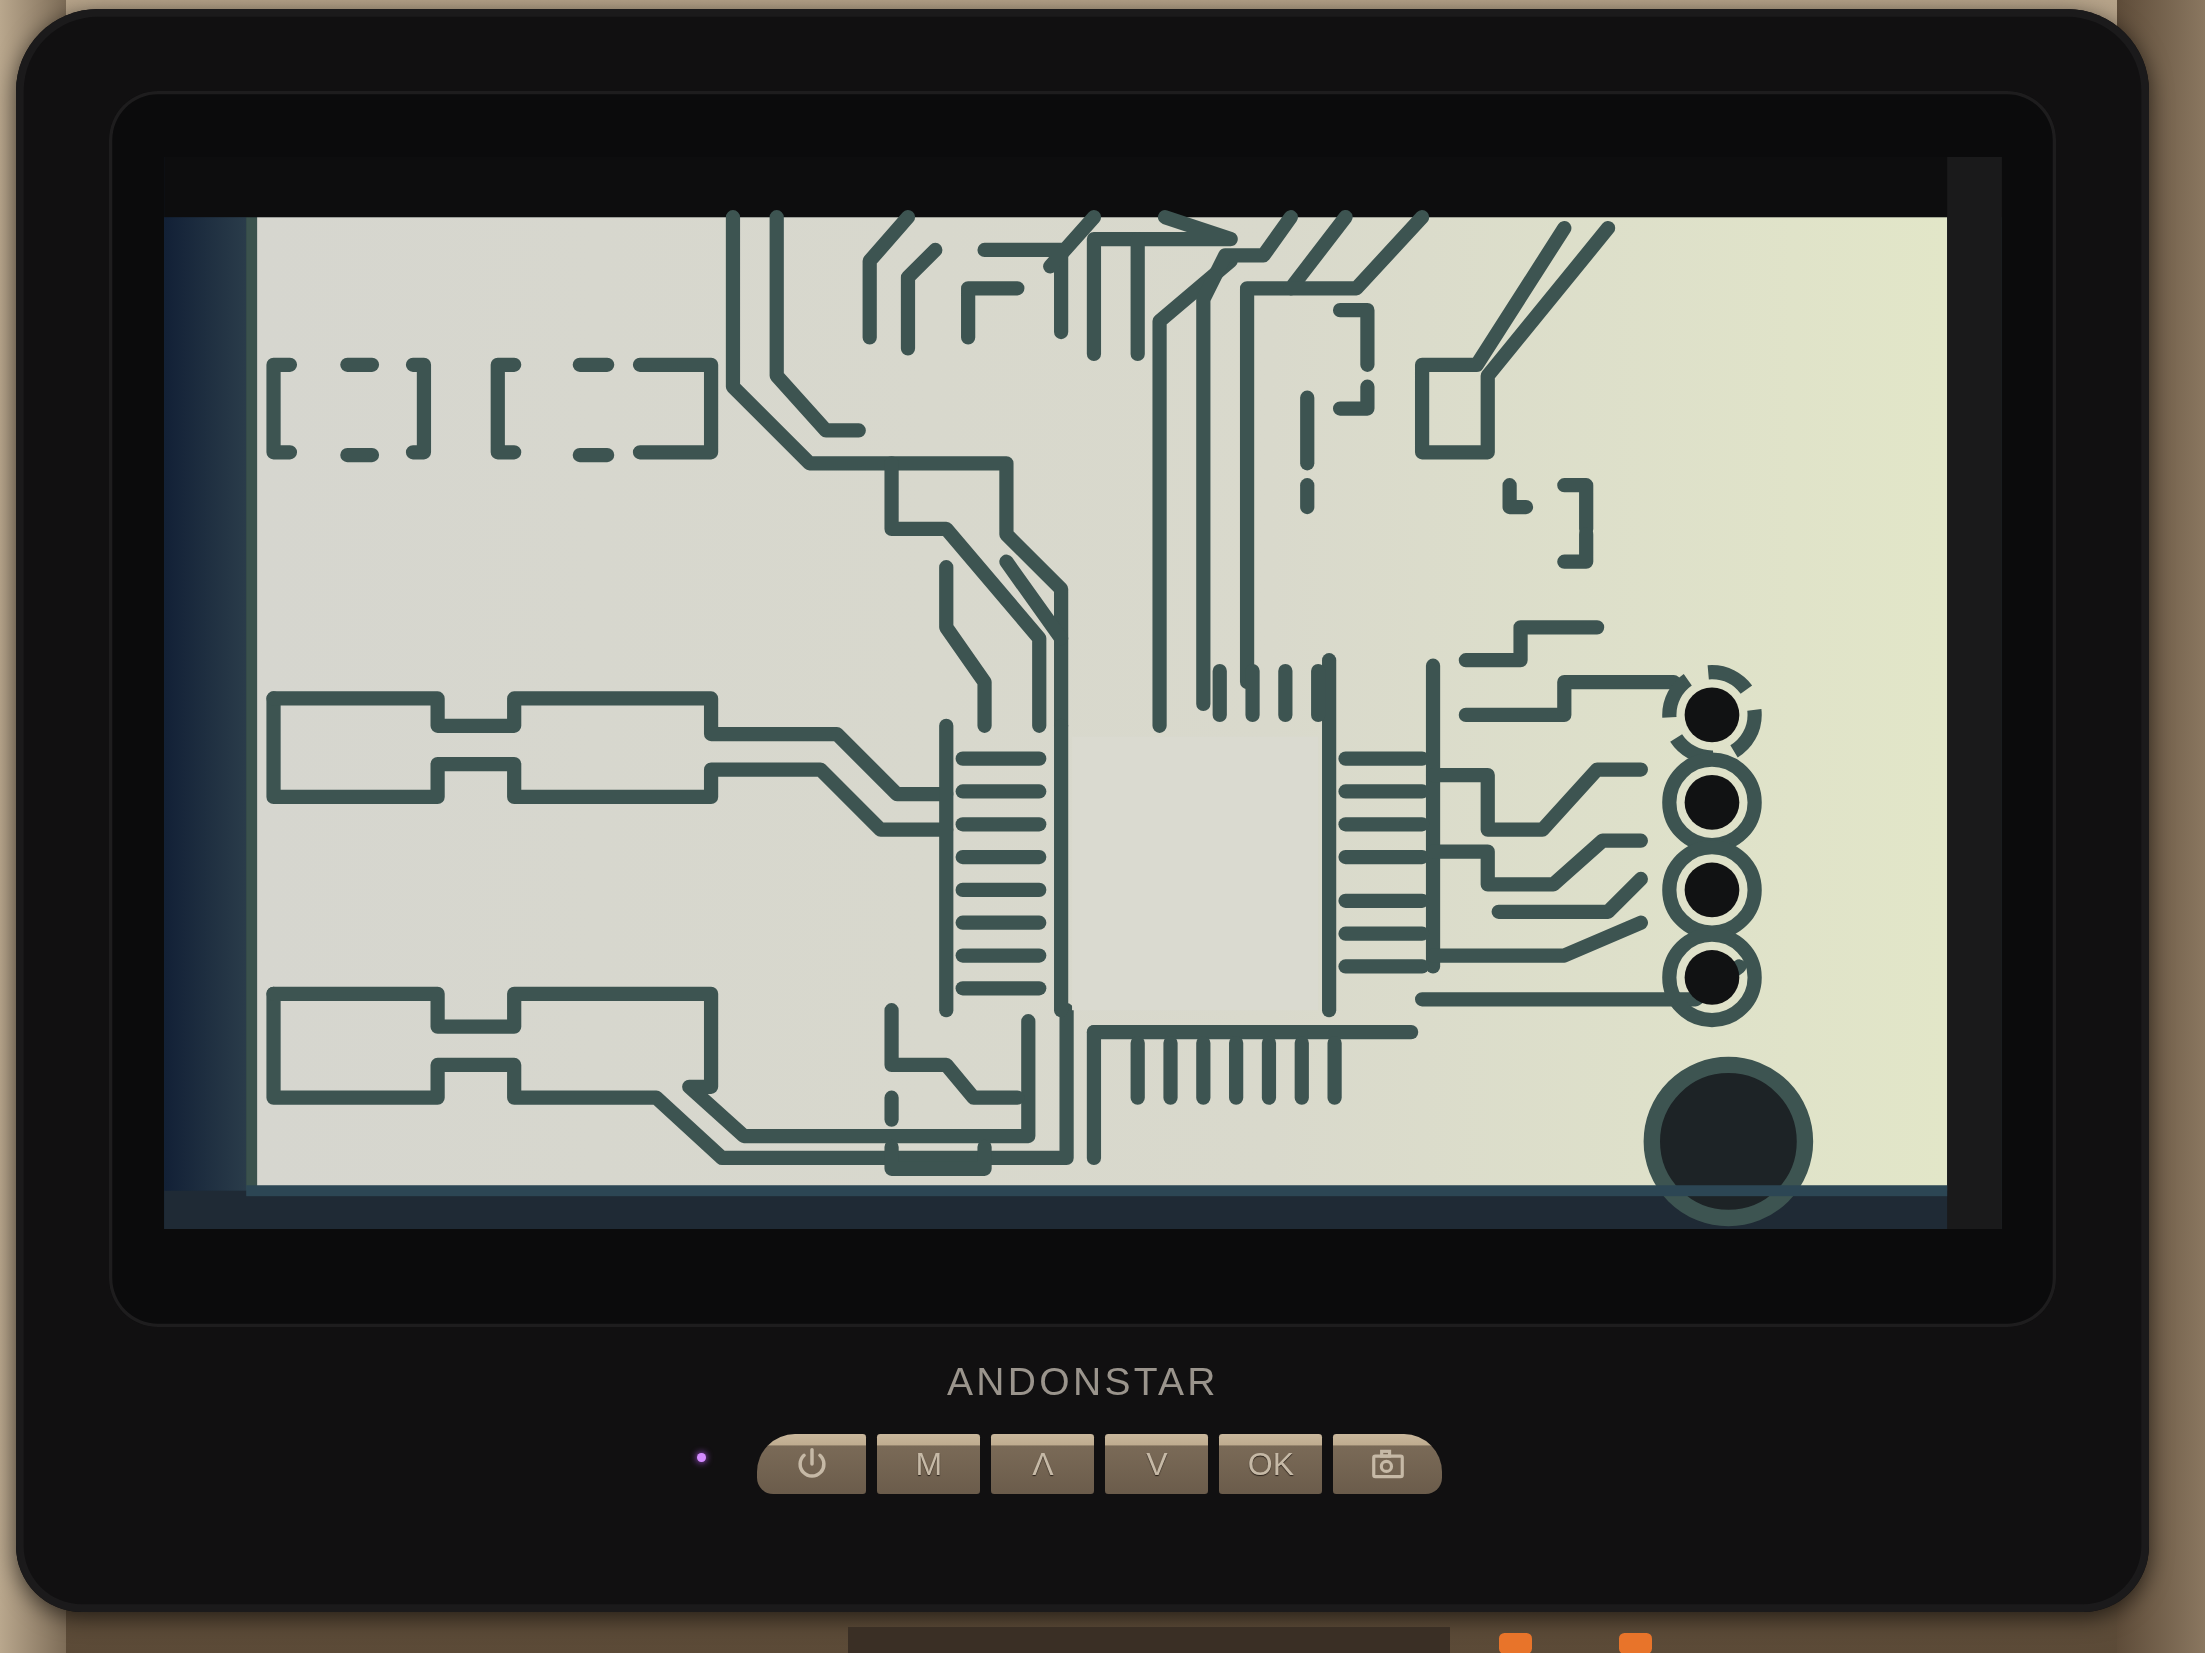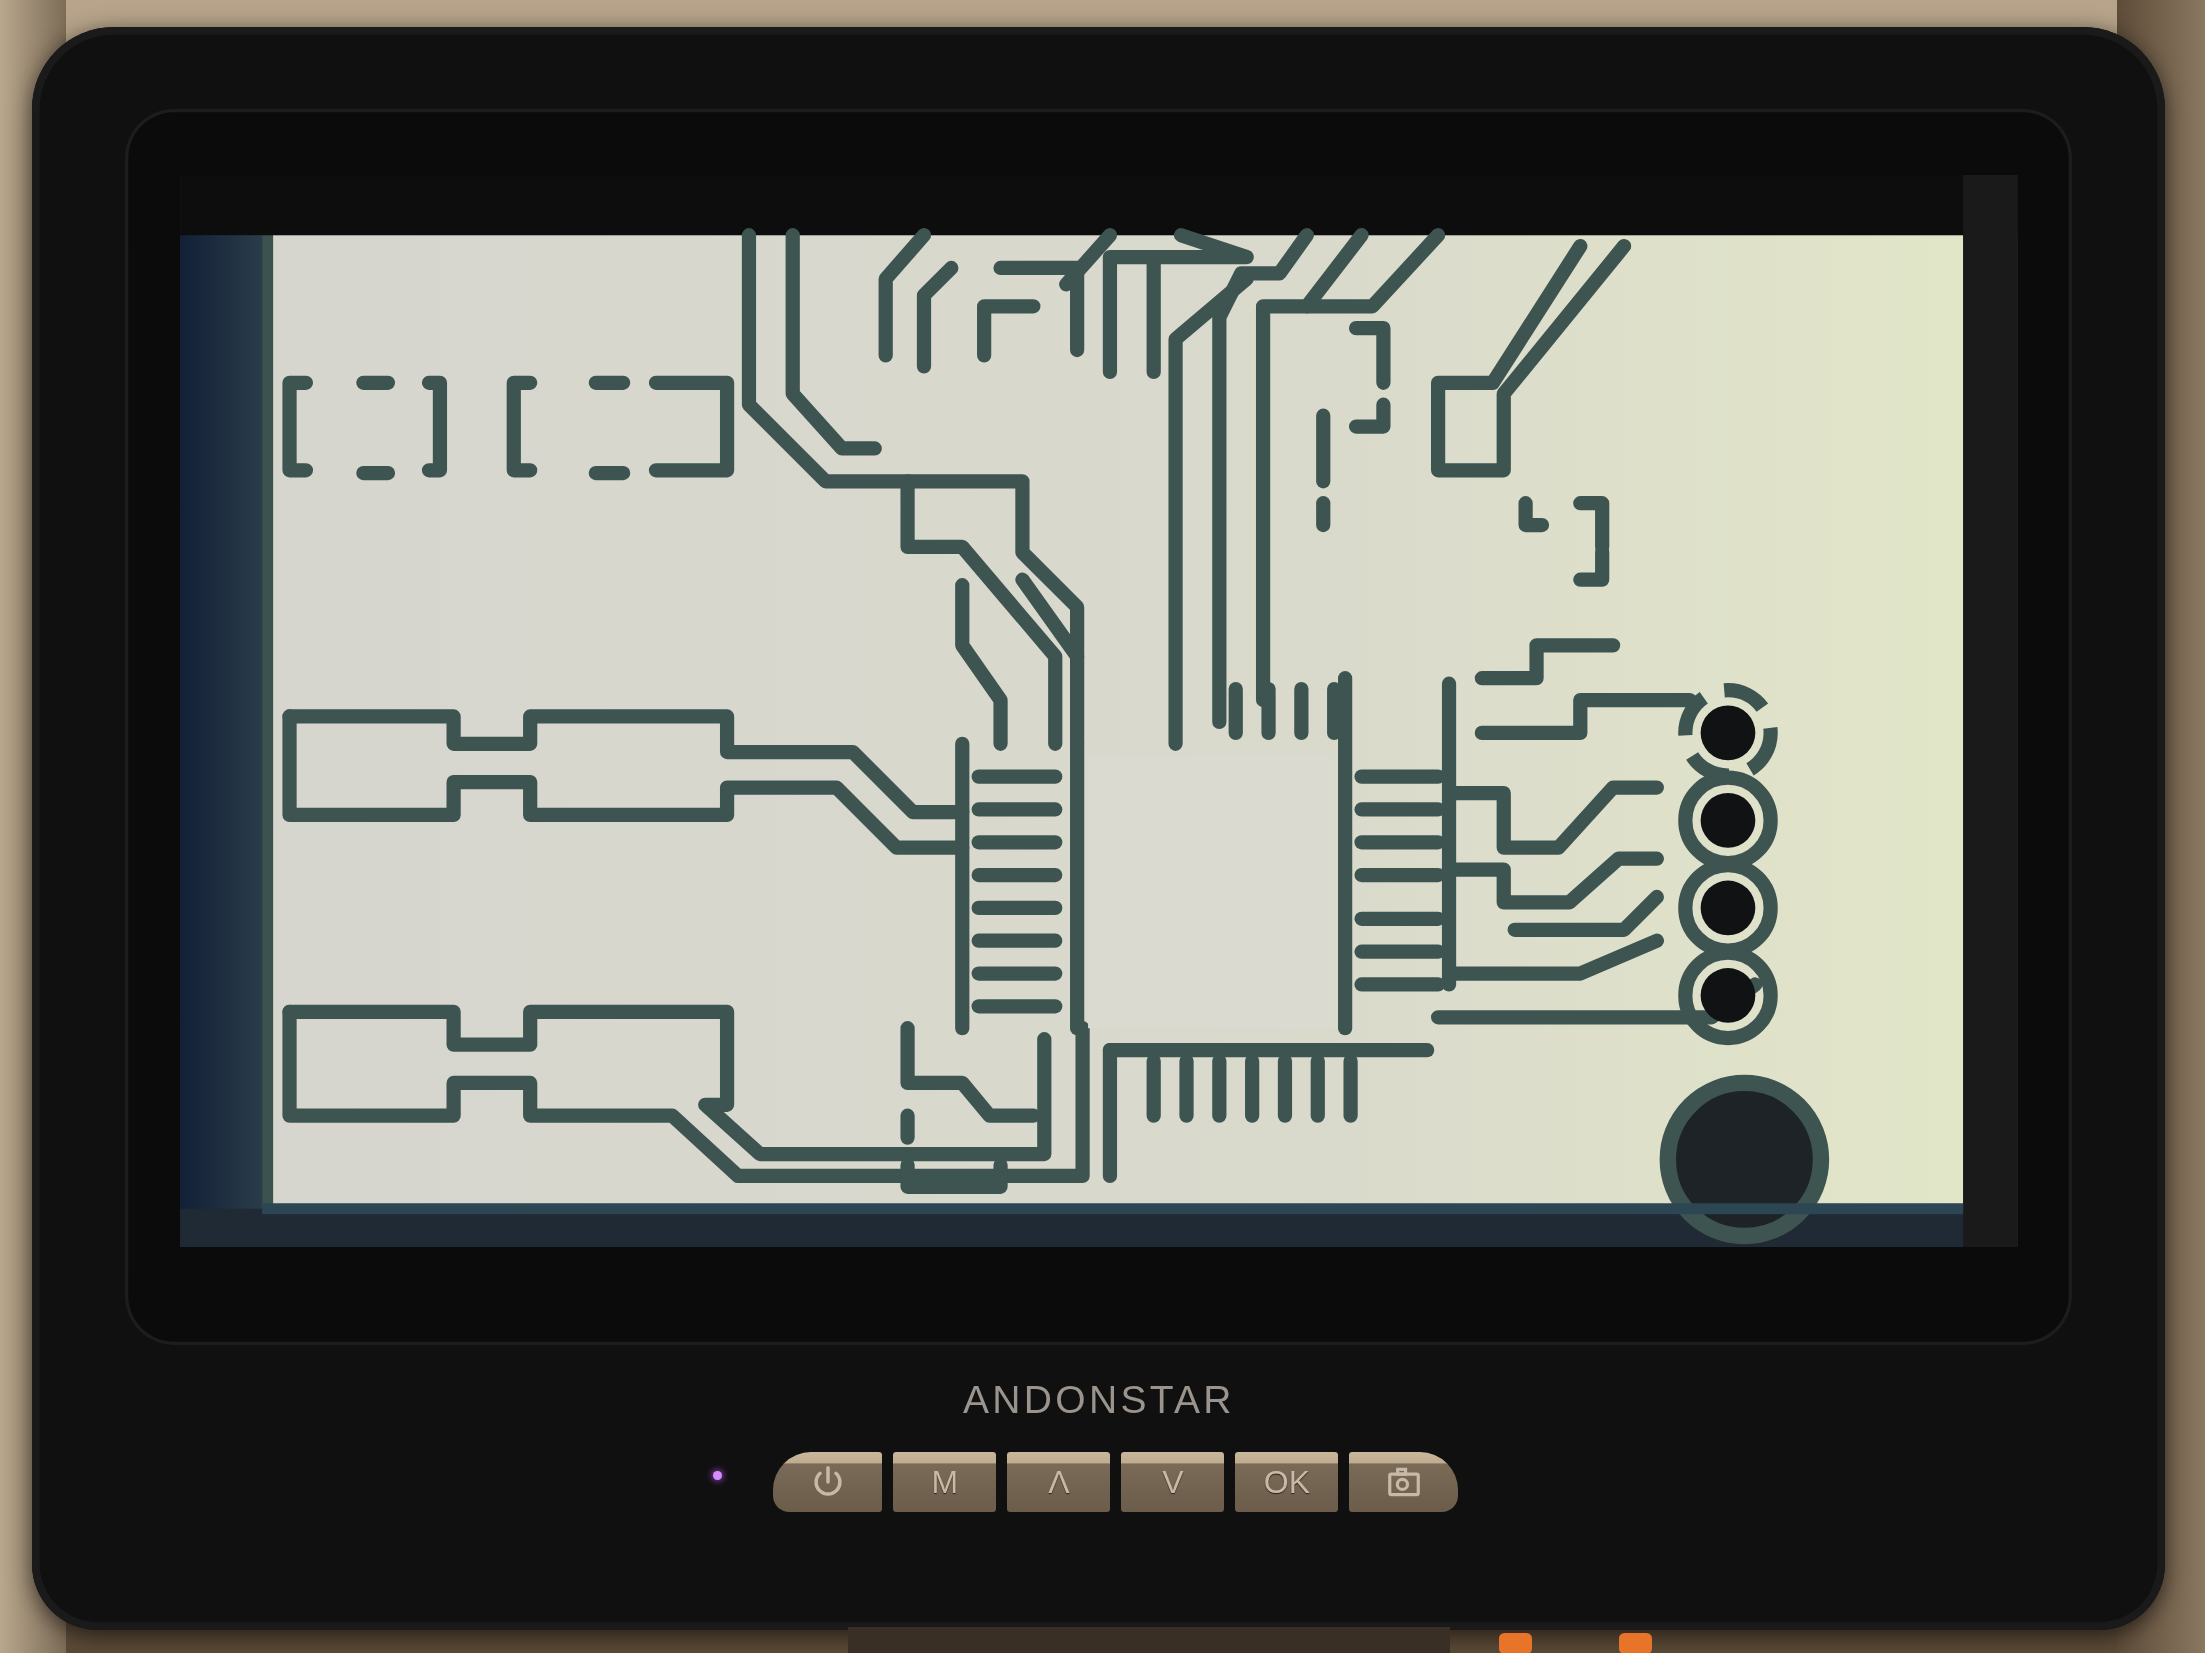--- a/index.html
+++ b/index.html
@@ -4,24 +4,23 @@
   <style>
     html, body { margin: 0; padding: 0; }
     body {
       width: 2205px; height: 1654px; overflow: hidden; position: relative;
       background: linear-gradient(180deg, #b7a48a 0%, #8f7c62 40%, #5b4a37 100%);
       font-family: "Liberation Sans", sans-serif;
     }
     .wall-left { position: absolute; left: 0; top: 0; width: 66px; height: 1654px; background: linear-gradient(90deg,#b9a78d,#7d6c57); }
     .wall-right { position: absolute; right: 0; top: 0; width: 88px; height: 1654px; background: linear-gradient(90deg,#5e4c39,#8a7760); }
     .monitor {
-      position: absolute; left: 16.4px; top: 27px; width: 2133px; height: 1603px;
+      position: absolute; left: 16.4px; top: 9px; width: 2133px; height: 1603px;
       background: #111011; border-radius: 82px 82px 66px 66px;
       box-shadow: inset 0 0 0 7.7px #1b1a1b, 0 5.5px 22px rgba(0,0,0,0.6);
-      margin-left: 16px;
     }
     .inner-bezel {
       position: absolute; left: 93px; top: 82px; width: 1947px; height: 1236px;
       background: #0b0b0c; border-radius: 49px;
       box-shadow: inset 0 0 0 3.3px #1e1d1e;
     }
     .screen {
       position: absolute; left: 55px; top: 66px; width: 1838px; height: 1072px;
       background: #1a2a33; overflow: hidden;
     }

